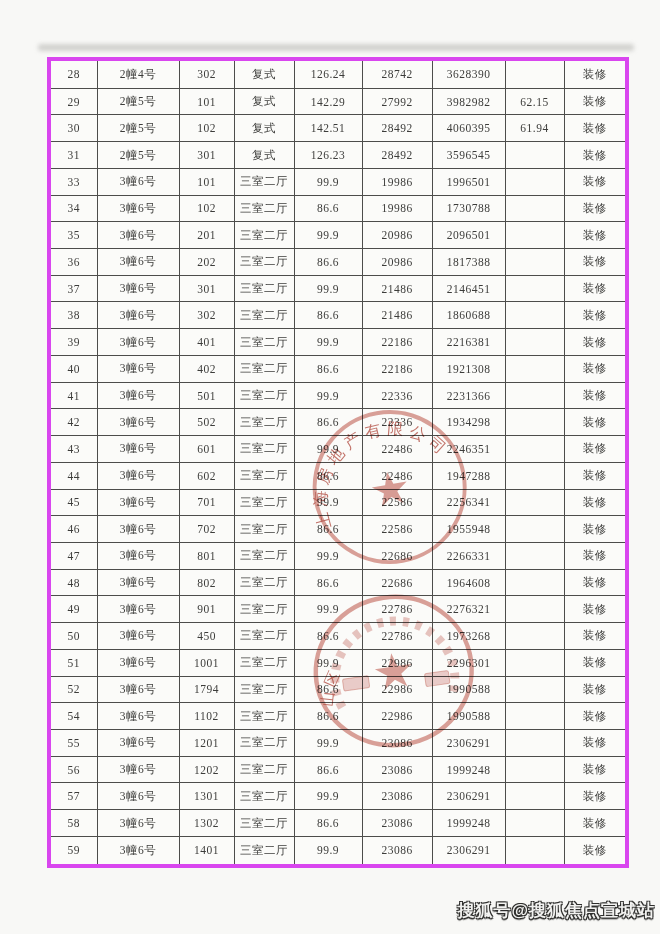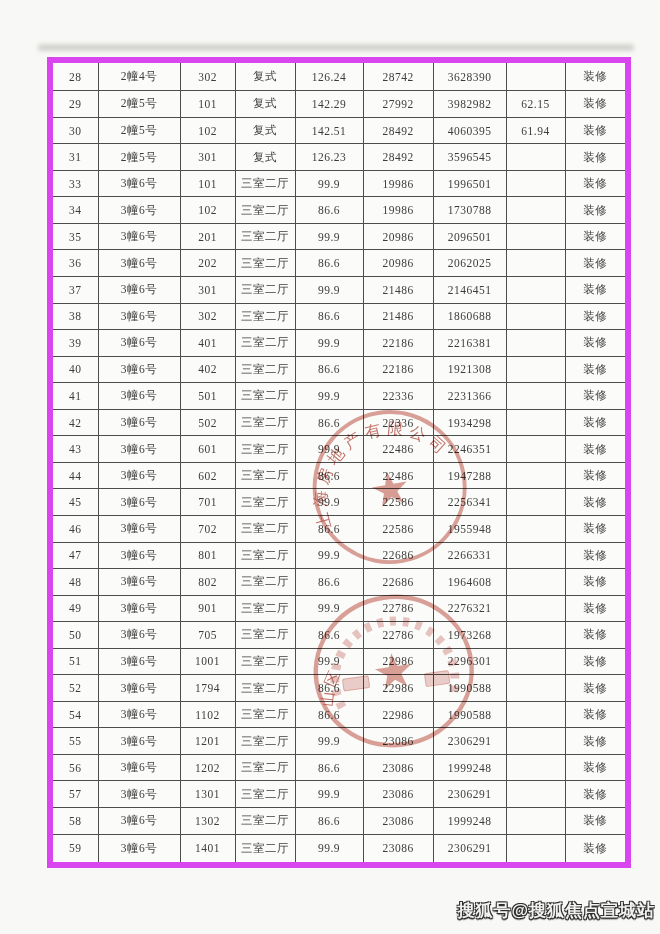--- a/index.html
+++ b/index.html
@@ -19,21 +19,21 @@
     border-collapse:collapse;table-layout:fixed;
     background:#fbfbf9;
   }
   table.price-table td{
     border:1px solid #4d4d4b;
     text-align:center;vertical-align:middle;
     font-size:11.5px;color:#3c3c3a;
     letter-spacing:.5px;
     padding:0;overflow:hidden;white-space:nowrap;
   }
-  table.price-table{border:6px solid #d946ef;}
+  table.price-table{border:4px solid #d946ef;}
   
   .seal{position:absolute;mix-blend-mode:multiply;opacity:.85;}
   .seal svg{overflow:visible;}
   .watermark{
     position:absolute;right:5px;top:899px;
     font-family:"Liberation Sans","DejaVu Sans",sans-serif;
     font-size:17px;font-weight:bold;letter-spacing:1px;
     color:#f2f2f0;
     text-shadow:-1px -1px 0 #2e2e2c,1px -1px 0 #2e2e2c,-1px 1px 0 #2e2e2c,
                  1px 1px 0 #2e2e2c,0 2px 1px rgba(40,40,40,.6);
@@ -136,21 +136,21 @@
           <td></td>
           <td>装修</td>
         </tr>
         <tr>
           <td>36</td>
           <td>3幢6号</td>
           <td>202</td>
           <td>三室二厅</td>
           <td>86.6</td>
           <td>20986</td>
-          <td>2062025</td>
+          <td>1817388</td>
           <td></td>
           <td>装修</td>
         </tr>
         <tr>
           <td>37</td>
           <td>3幢6号</td>
           <td>301</td>
           <td>三室二厅</td>
           <td>99.9</td>
           <td>21486</td>
@@ -286,21 +286,21 @@
           <td>三室二厅</td>
           <td>99.9</td>
           <td>22786</td>
           <td>2276321</td>
           <td></td>
           <td>装修</td>
         </tr>
         <tr>
           <td>50</td>
           <td>3幢6号</td>
-          <td>705</td>
+          <td>450</td>
           <td>三室二厅</td>
           <td>86.6</td>
           <td>22786</td>
           <td>1973268</td>
           <td></td>
           <td>装修</td>
         </tr>
         <tr>
           <td>51</td>
           <td>3幢6号</td>

